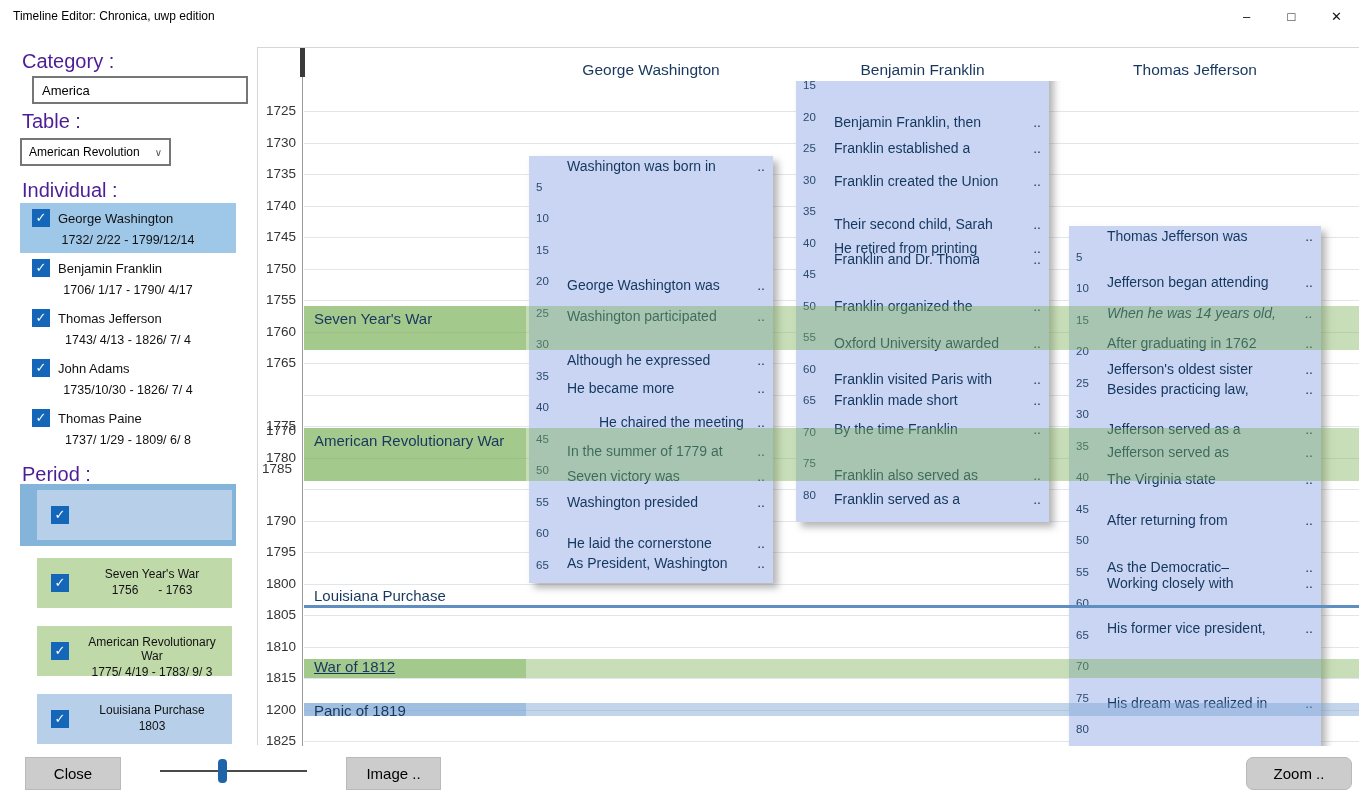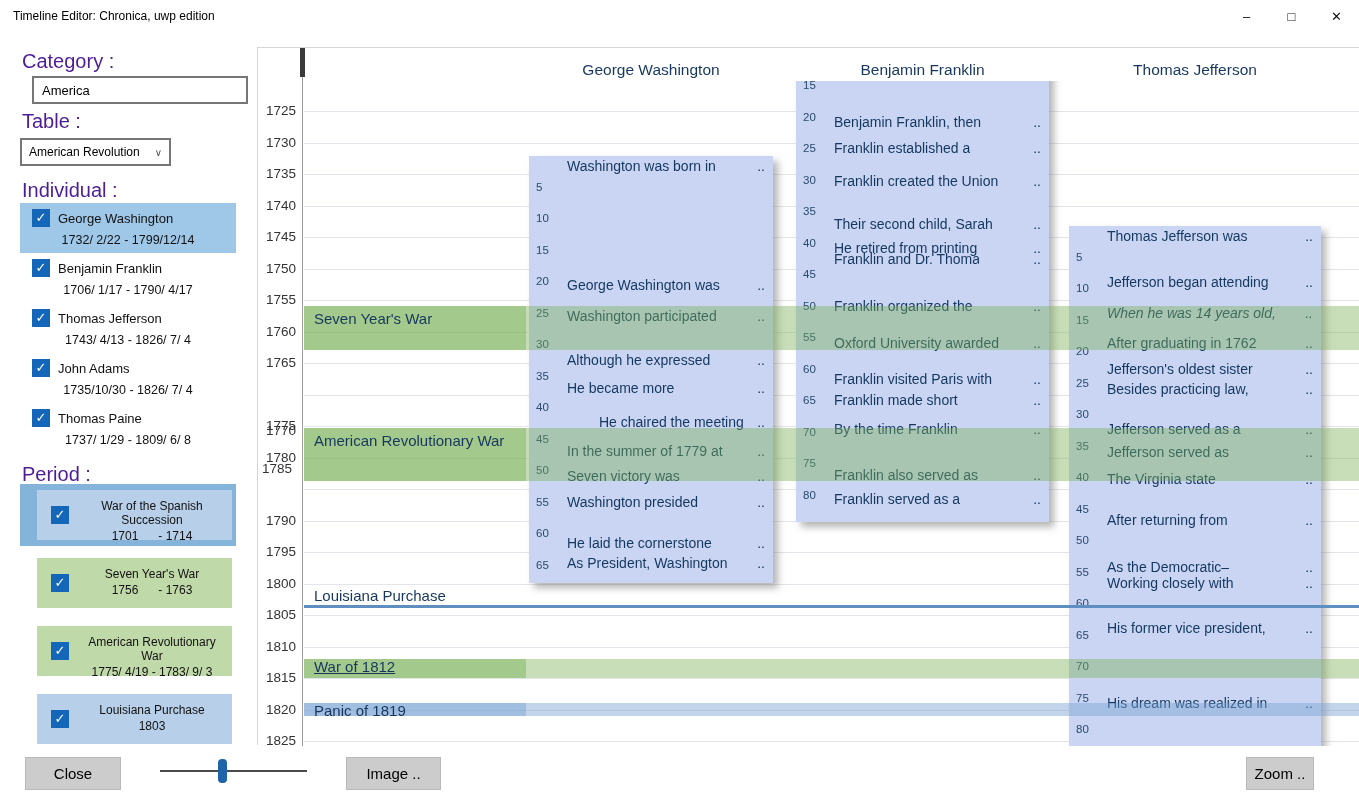--- a/index.html
+++ b/index.html
@@ -68,21 +68,21 @@
   .period-line{position:absolute;left:46px;width:1056px;height:3px;z-index:4;}
   .period-label{position:absolute;left:56px;font-size:15px;color:#17375e;white-space:nowrap;z-index:6;}
   .tl-axis{position:absolute;left:44px;top:0;width:1px;height:698px;background:#9a9a9a;}
   .tl-thumb{position:absolute;left:42px;top:0;width:5px;height:29px;background:#3a3a3a;}
 
   
   .btn{position:absolute;top:757px;height:33px;background:#cccccc;border:1px solid #b9b9b9;
        box-sizing:border-box;font-size:15px;display:flex;align-items:center;justify-content:center;}
   .btn-close{left:25px;width:96px;}
   .btn-image{left:346px;width:95px;}
-  .btn-zoom{left:1246px;width:68px;}
+  .btn-zoom{left:1246px;width:106px;border-radius:7px;}
   .slider{position:absolute;left:160px;top:759px;width:147px;height:24px;}
   .slider-track{position:absolute;left:0;top:11px;width:147px;height:2px;background:#4a4a4a;}
   .slider-thumb{position:absolute;top:0;width:9px;height:24px;border-radius:4px;background:#1f63a8;}
 </style>
 </head>
 <body>
 
 <div class="titlebar">
   <span class="title">Timeline Editor: Chronica, uwp edition</span>
   <div class="winbtns">
@@ -137,24 +137,20 @@
       <div class="ind-dates">1737/ 1/29 - 1809/ 6/ 8</div>
     </div>
   </div>
 <div class="side-label lbl-period">Period :</div>
 <div class="per-list">
     <div class="per-item sel">
       <div class="sel-bg"></div>
       <div class="pchip" style="background: rgb(183, 207, 233);">
         <div class="cb">
           <div>✓</div>
-        </div>
-        <div class="ptext">
-          <div class="pname">War of the Spanish Succession</div>
-          <div class="pdates">1701      - 1714</div>
         </div>
       </div>
     </div>
     <div class="per-item">
       <div class="pchip" style="background: rgb(192, 217, 169);">
         <div class="cb">
           <div>✓</div>
         </div>
         <div class="ptext">
           <div class="pname">Seven Year's War</div>
@@ -225,21 +221,21 @@
       <div class="year-label" style="top: 463px;">1795</div>
       <div class="gridline" style="top: 502.5px;"></div>
       <div class="year-label" style="top: 494.5px;">1800</div>
       <div class="gridline" style="top: 534px;"></div>
       <div class="year-label" style="top: 526px;">1805</div>
       <div class="gridline" style="top: 565.5px;"></div>
       <div class="year-label" style="top: 557.5px;">1810</div>
       <div class="gridline" style="top: 597px;"></div>
       <div class="year-label" style="top: 589px;">1815</div>
       <div class="gridline" style="top: 628.5px;"></div>
-      <div class="year-label" style="top: 620.5px;">1820</div>
+      <div class="year-label" style="top: 620.5px;">1200</div>
       <div class="gridline" style="top: 660px;"></div>
       <div class="year-label" style="top: 652px;">1825</div>
       <div class="panel" style="left: 271px; top: 75.045px; width: 244px; height: 427.14px;">
         <div class="age-tick" style="top: 24.5px;">5</div>
         <div class="age-tick" style="top: 56px;">10</div>
         <div class="age-tick" style="top: 87.5px;">15</div>
         <div class="age-tick" style="top: 119px;">20</div>
         <div class="age-tick" style="top: 150.5px;">25</div>
         <div class="age-tick" style="top: 182px;">30</div>
         <div class="age-tick" style="top: 213.5px;">35</div>

